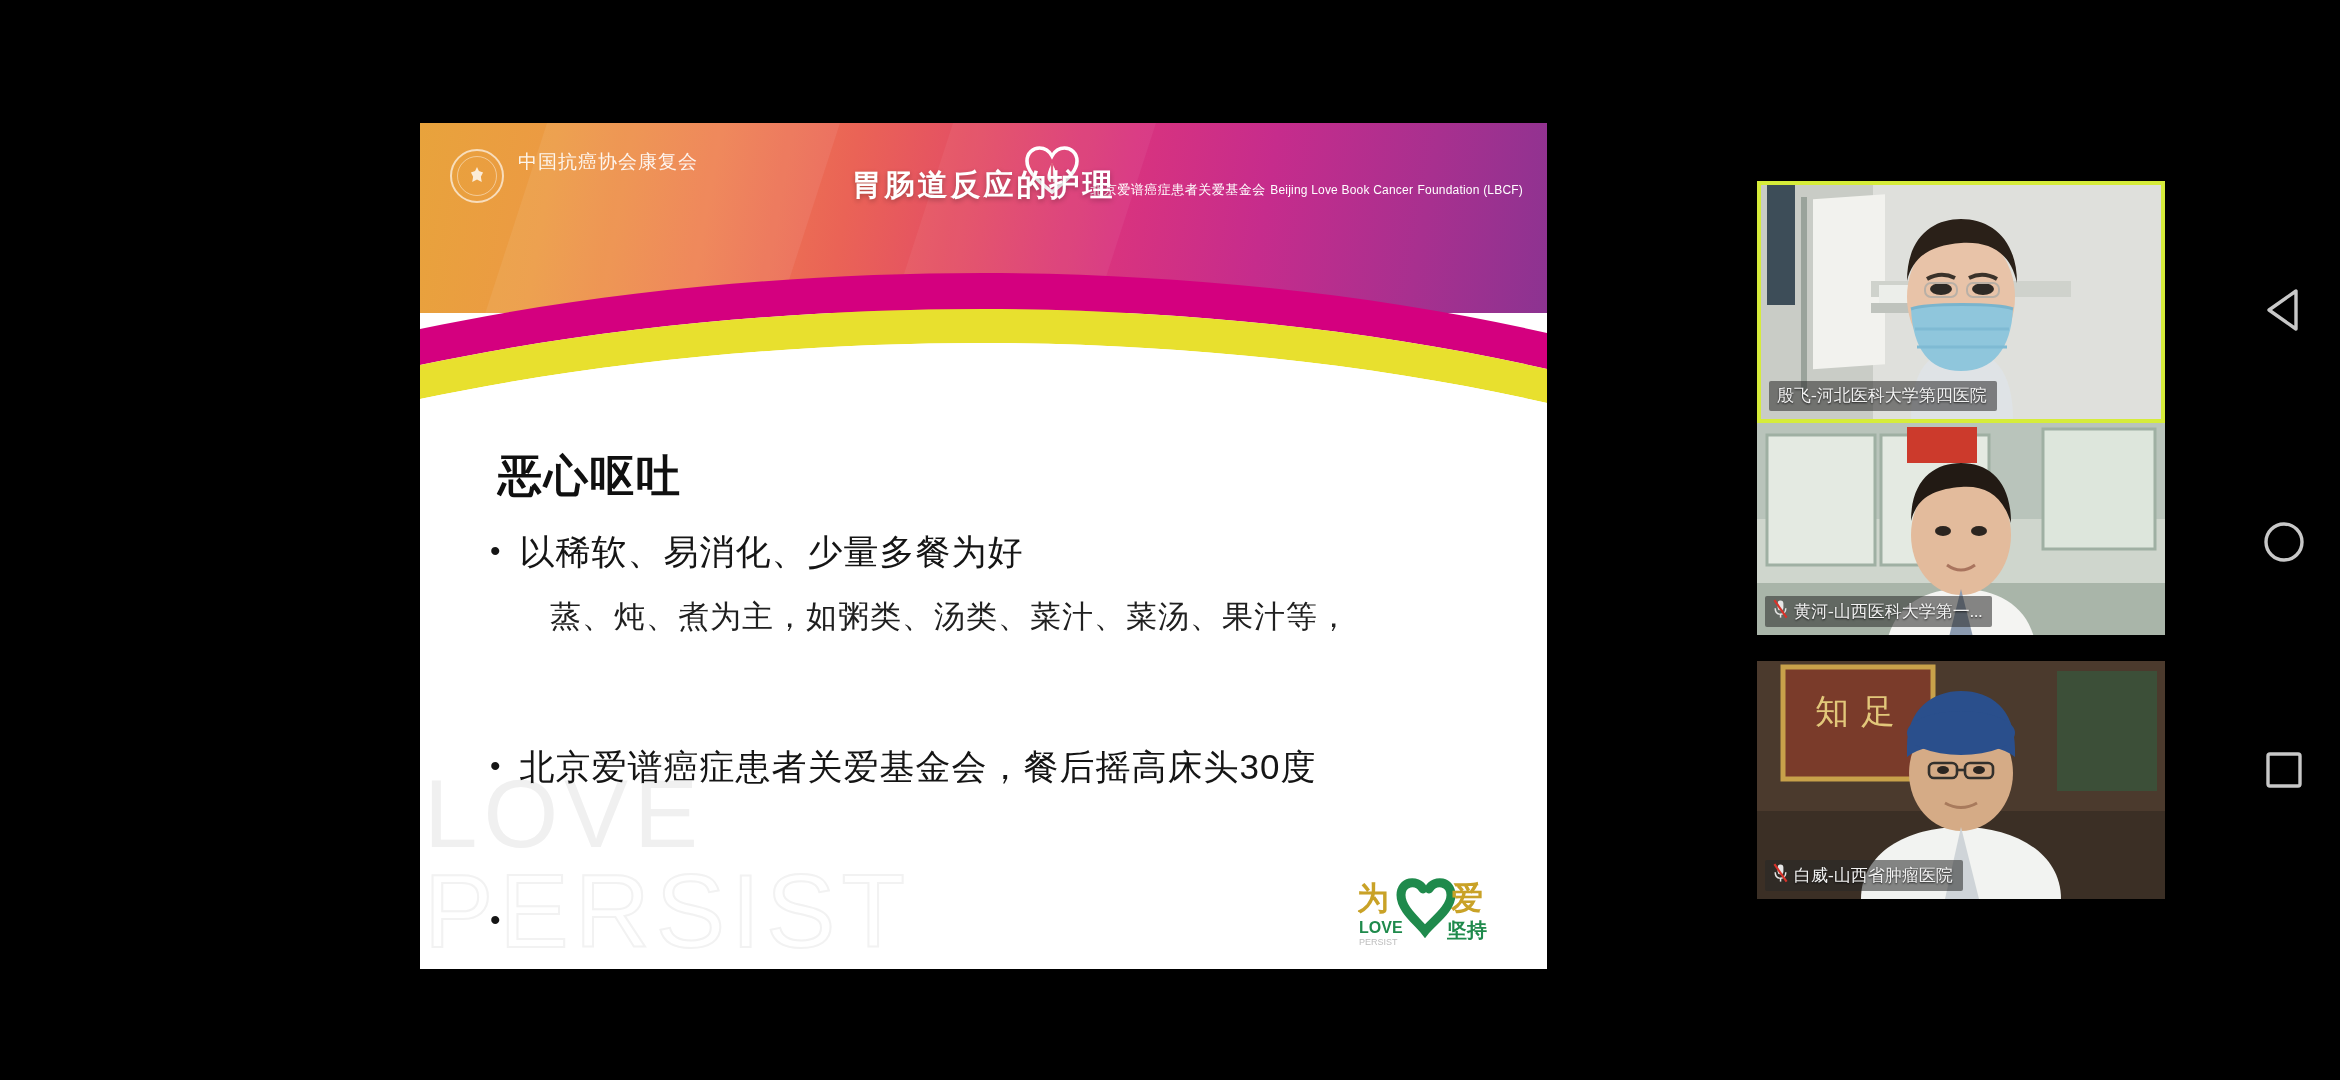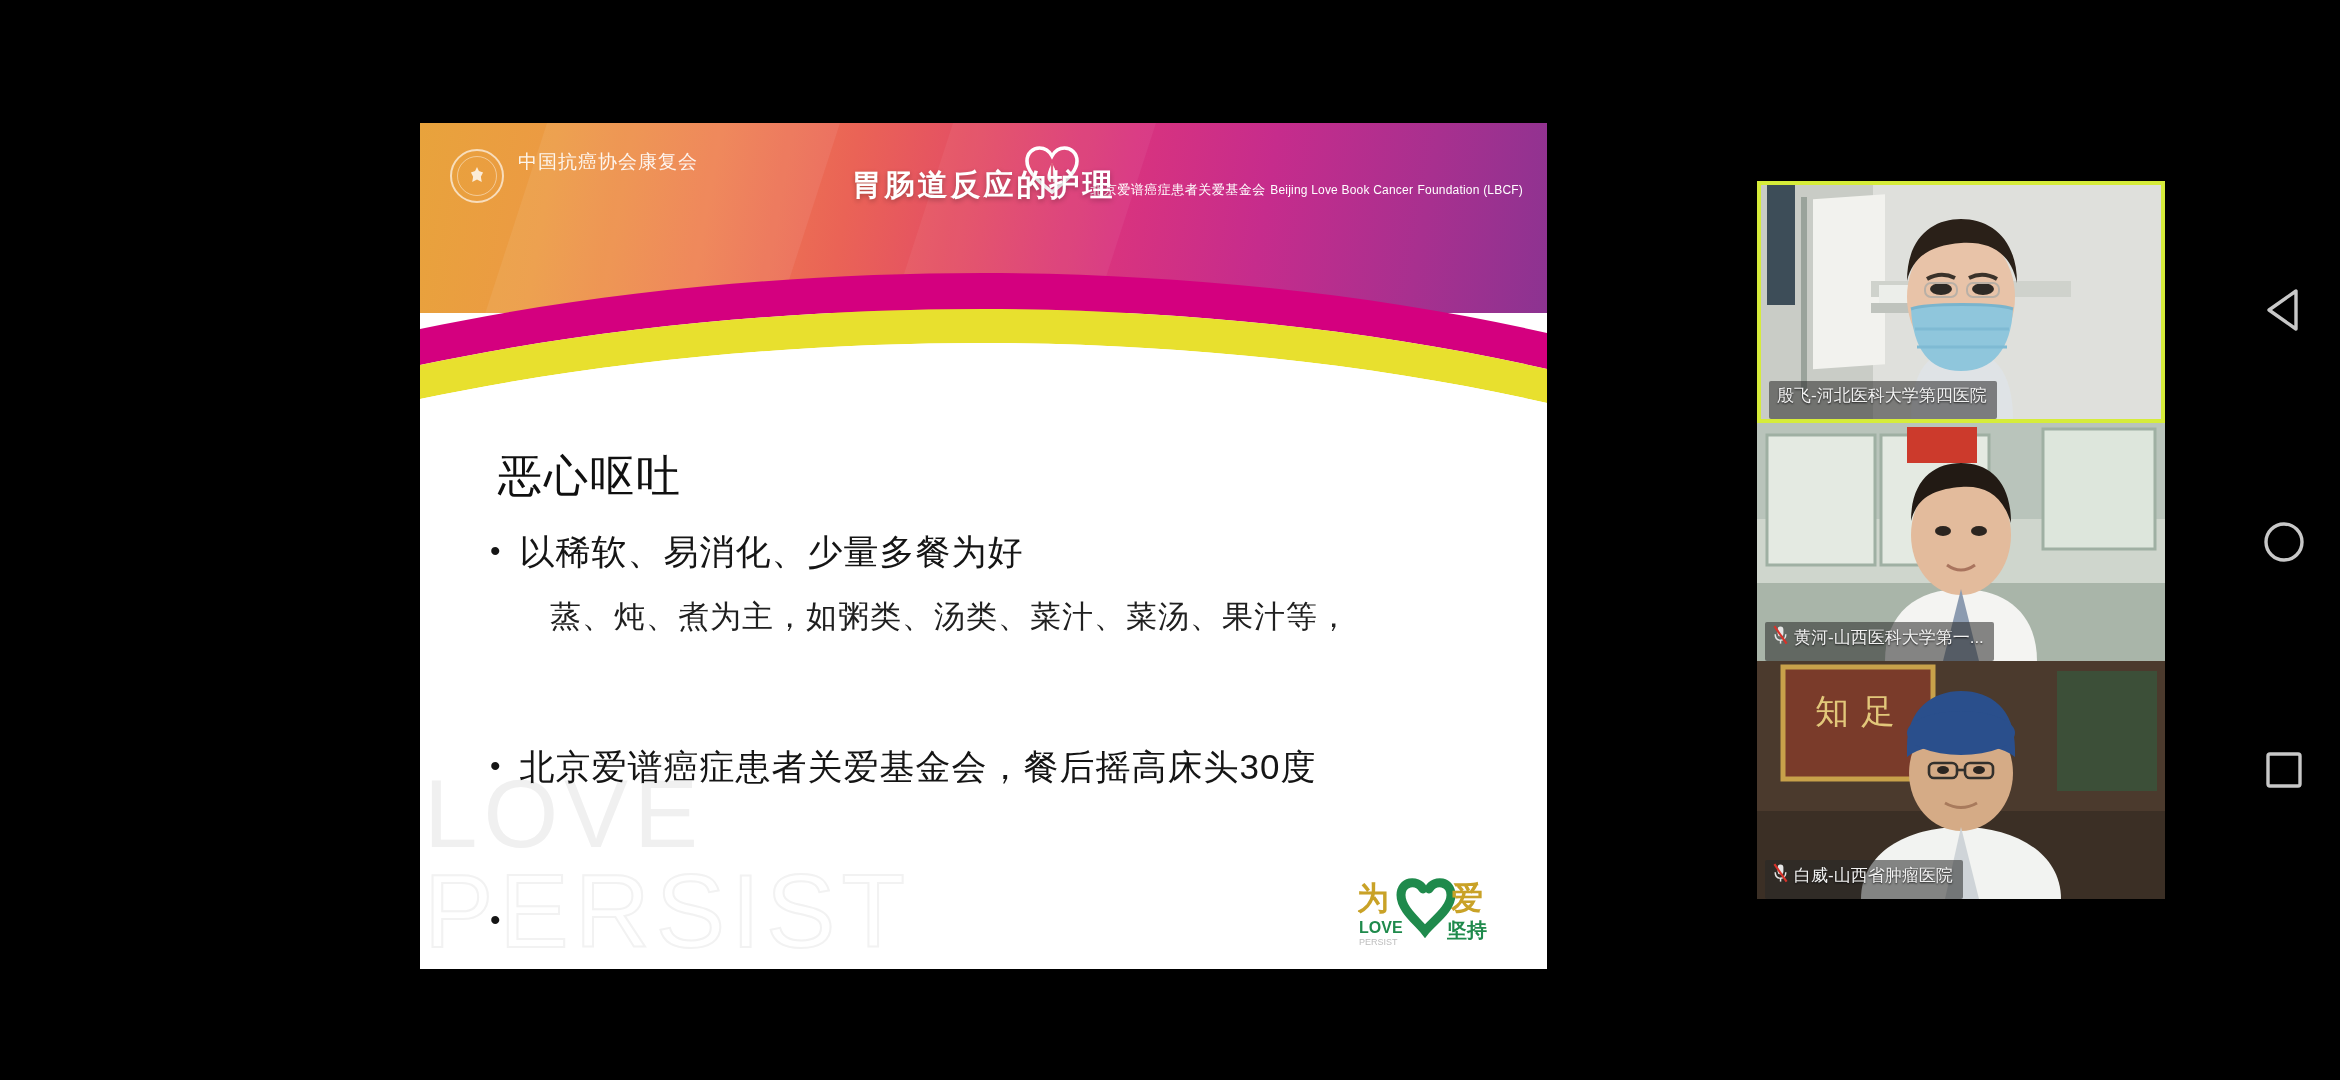--- a/index.html
+++ b/index.html
@@ -153,21 +153,21 @@
     position: absolute;
     left: 0; top: 260px;
     width: 100%;
     height: 586px;
   }
   .body-heading {
     position: absolute;
     left: 78px;
     top: 64px;
     font-size: 44px;
-    font-weight: normal;
+    font-weight: bold;
     color: #101010;
     letter-spacing: 2px;
   }
   .bullet-list {
     position: absolute;
     left: 70px;
     top: 148px;
     width: 980px;
   }
   .bullet {
@@ -235,36 +235,37 @@
     height: 718px;
   }
   .tile {
     position: absolute;
     left: 0;
     width: 408px;
     overflow: hidden;
     background: #202020;
   }
   .tile-1 { top: 0;   height: 242px; border: 4px solid #d6ec3a; box-sizing: border-box; }
-  .tile-2 { top: 242px; height: 238px; }
+  .tile-2 { top: 242px; height: 212px; }
   .tile-3 { top: 480px; height: 238px; }
 
   .tile-video { position: absolute; inset: 0; overflow: hidden; }
 
   .name-tag {
     position: absolute;
     left: 8px;
-    bottom: 0;
+    bottom: 8px;
     display: flex;
     align-items: center;
     gap: 6px;
     background: rgba(40,40,40,0.55);
-    padding: 3px 10px 12px 8px;
+    padding: 3px 10px 4px 8px;
     border-radius: 2px;
     z-index: 6;
+    font-family: Liberation Serif, serif;
   }
   .name-tag .label {
     color: #f2f2f2;
     font-size: 17px;
     white-space: nowrap;
     text-shadow: 0 1px 2px rgba(0,0,0,.8);
   }
   .mic-muted { width: 15px; height: 20px; flex: 0 0 auto; }
 
   

